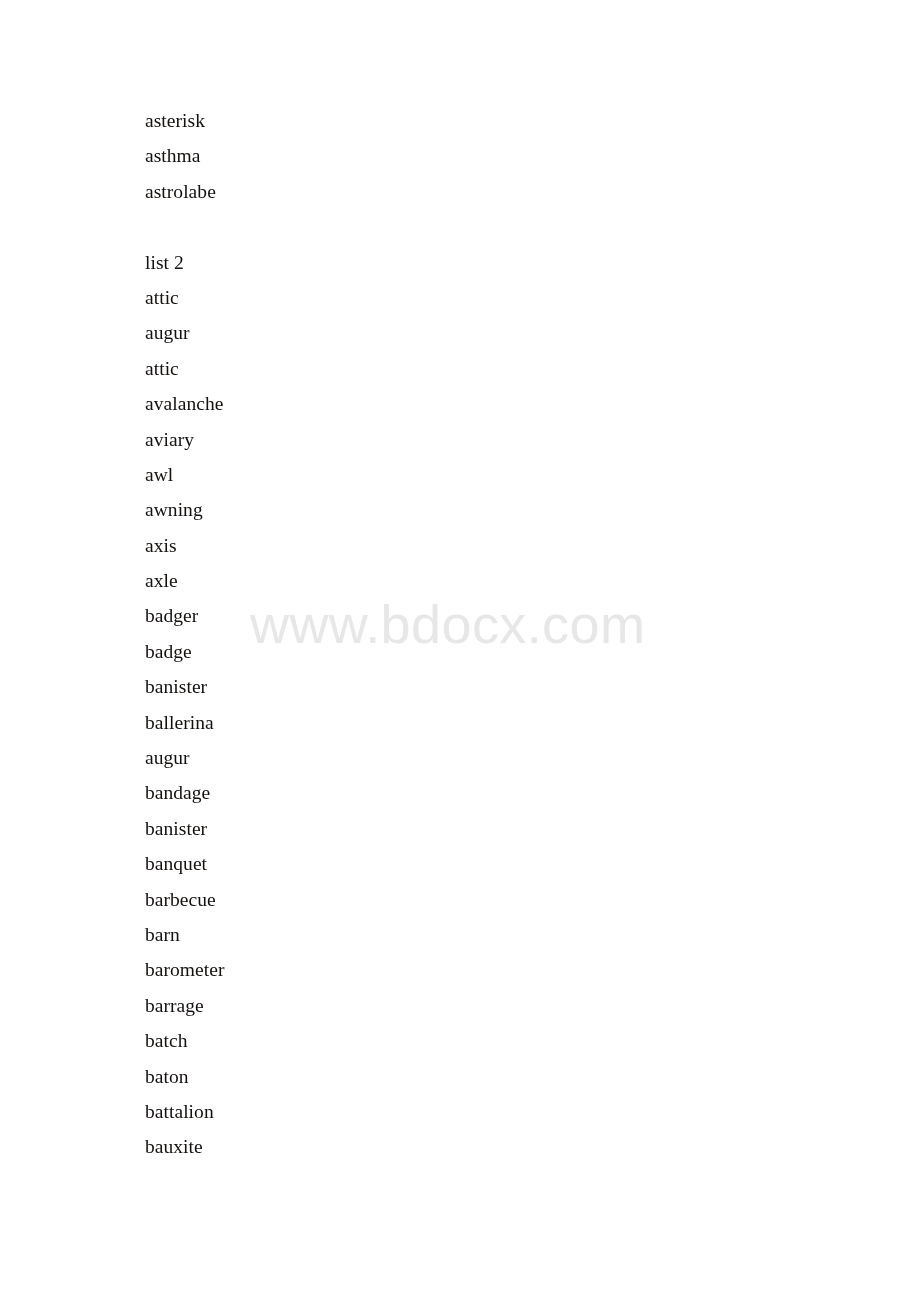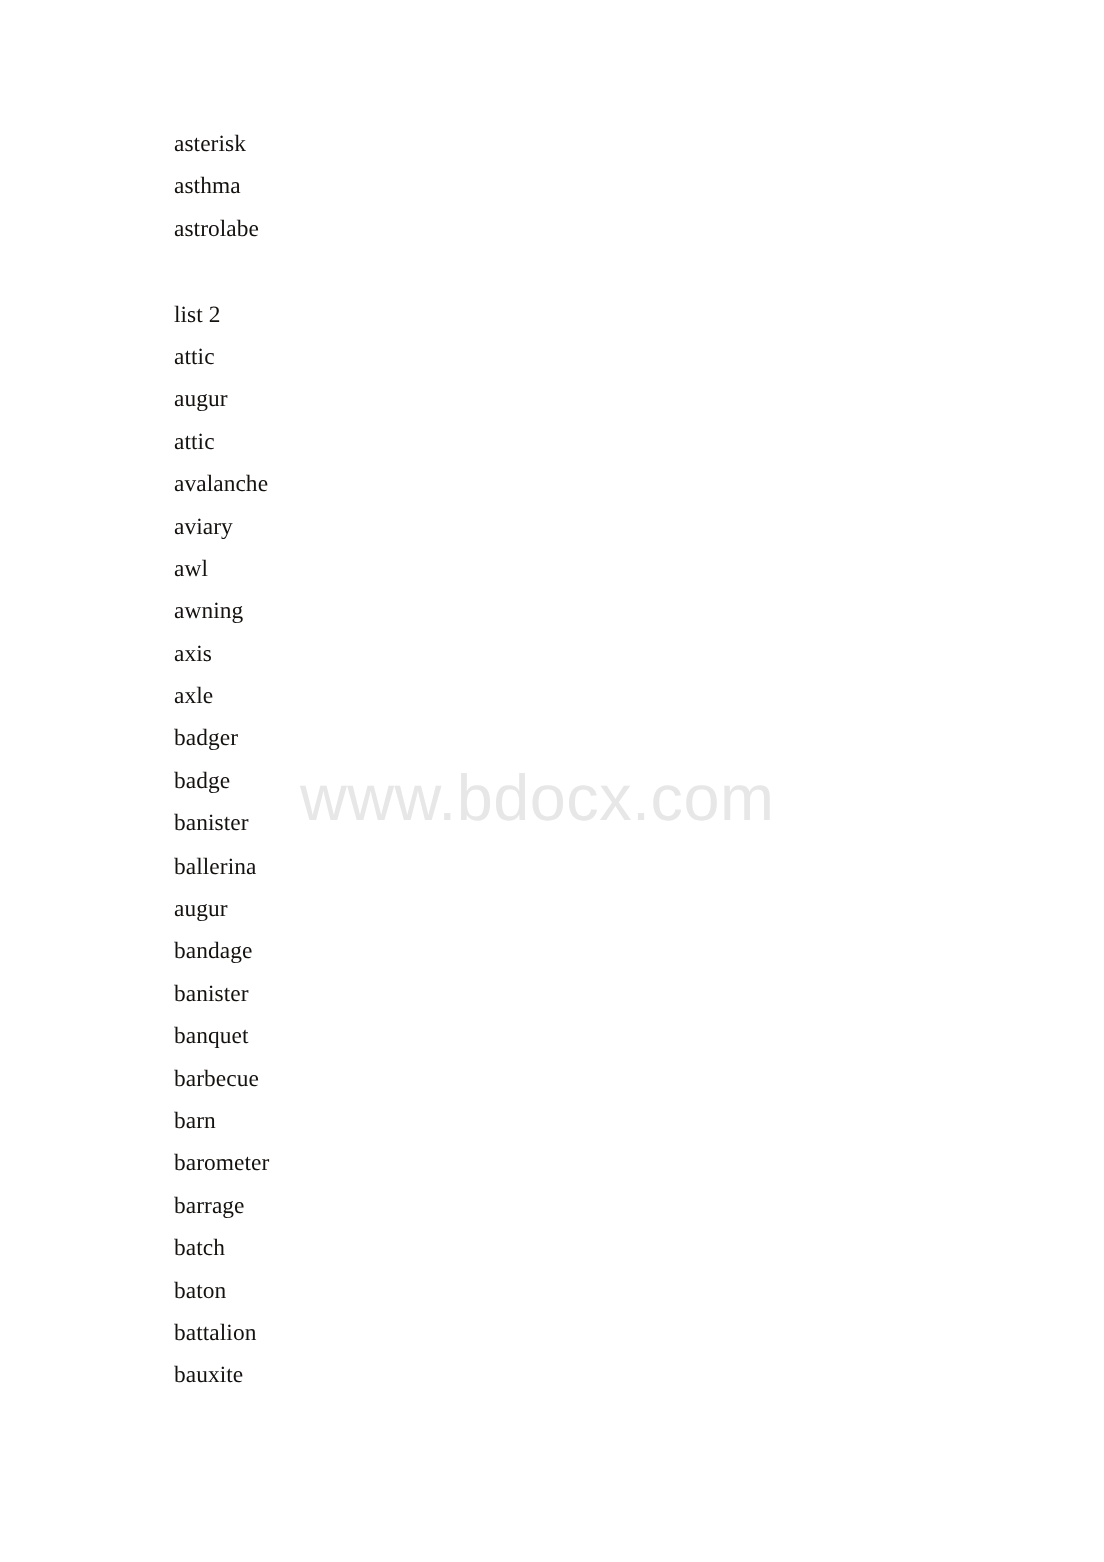--- a/index.html
+++ b/index.html
@@ -13,21 +13,21 @@
   .page {
     position: relative;
     width: 920px;
     height: 1302px;
     background: #ffffff;
     overflow: hidden;
   }
   .watermark {
     position: absolute;
     left: 250px;
-    top: 636px;
+    top: 595px;
     width: 416px;
     height: 58px;
     font-family: "Liberation Sans", "DejaVu Sans", sans-serif;
     font-size: 54px;
     line-height: 58px;
     letter-spacing: 0.4px;
     color: #e7e7e7;
     white-space: nowrap;
     user-select: none;
     pointer-events: none;

